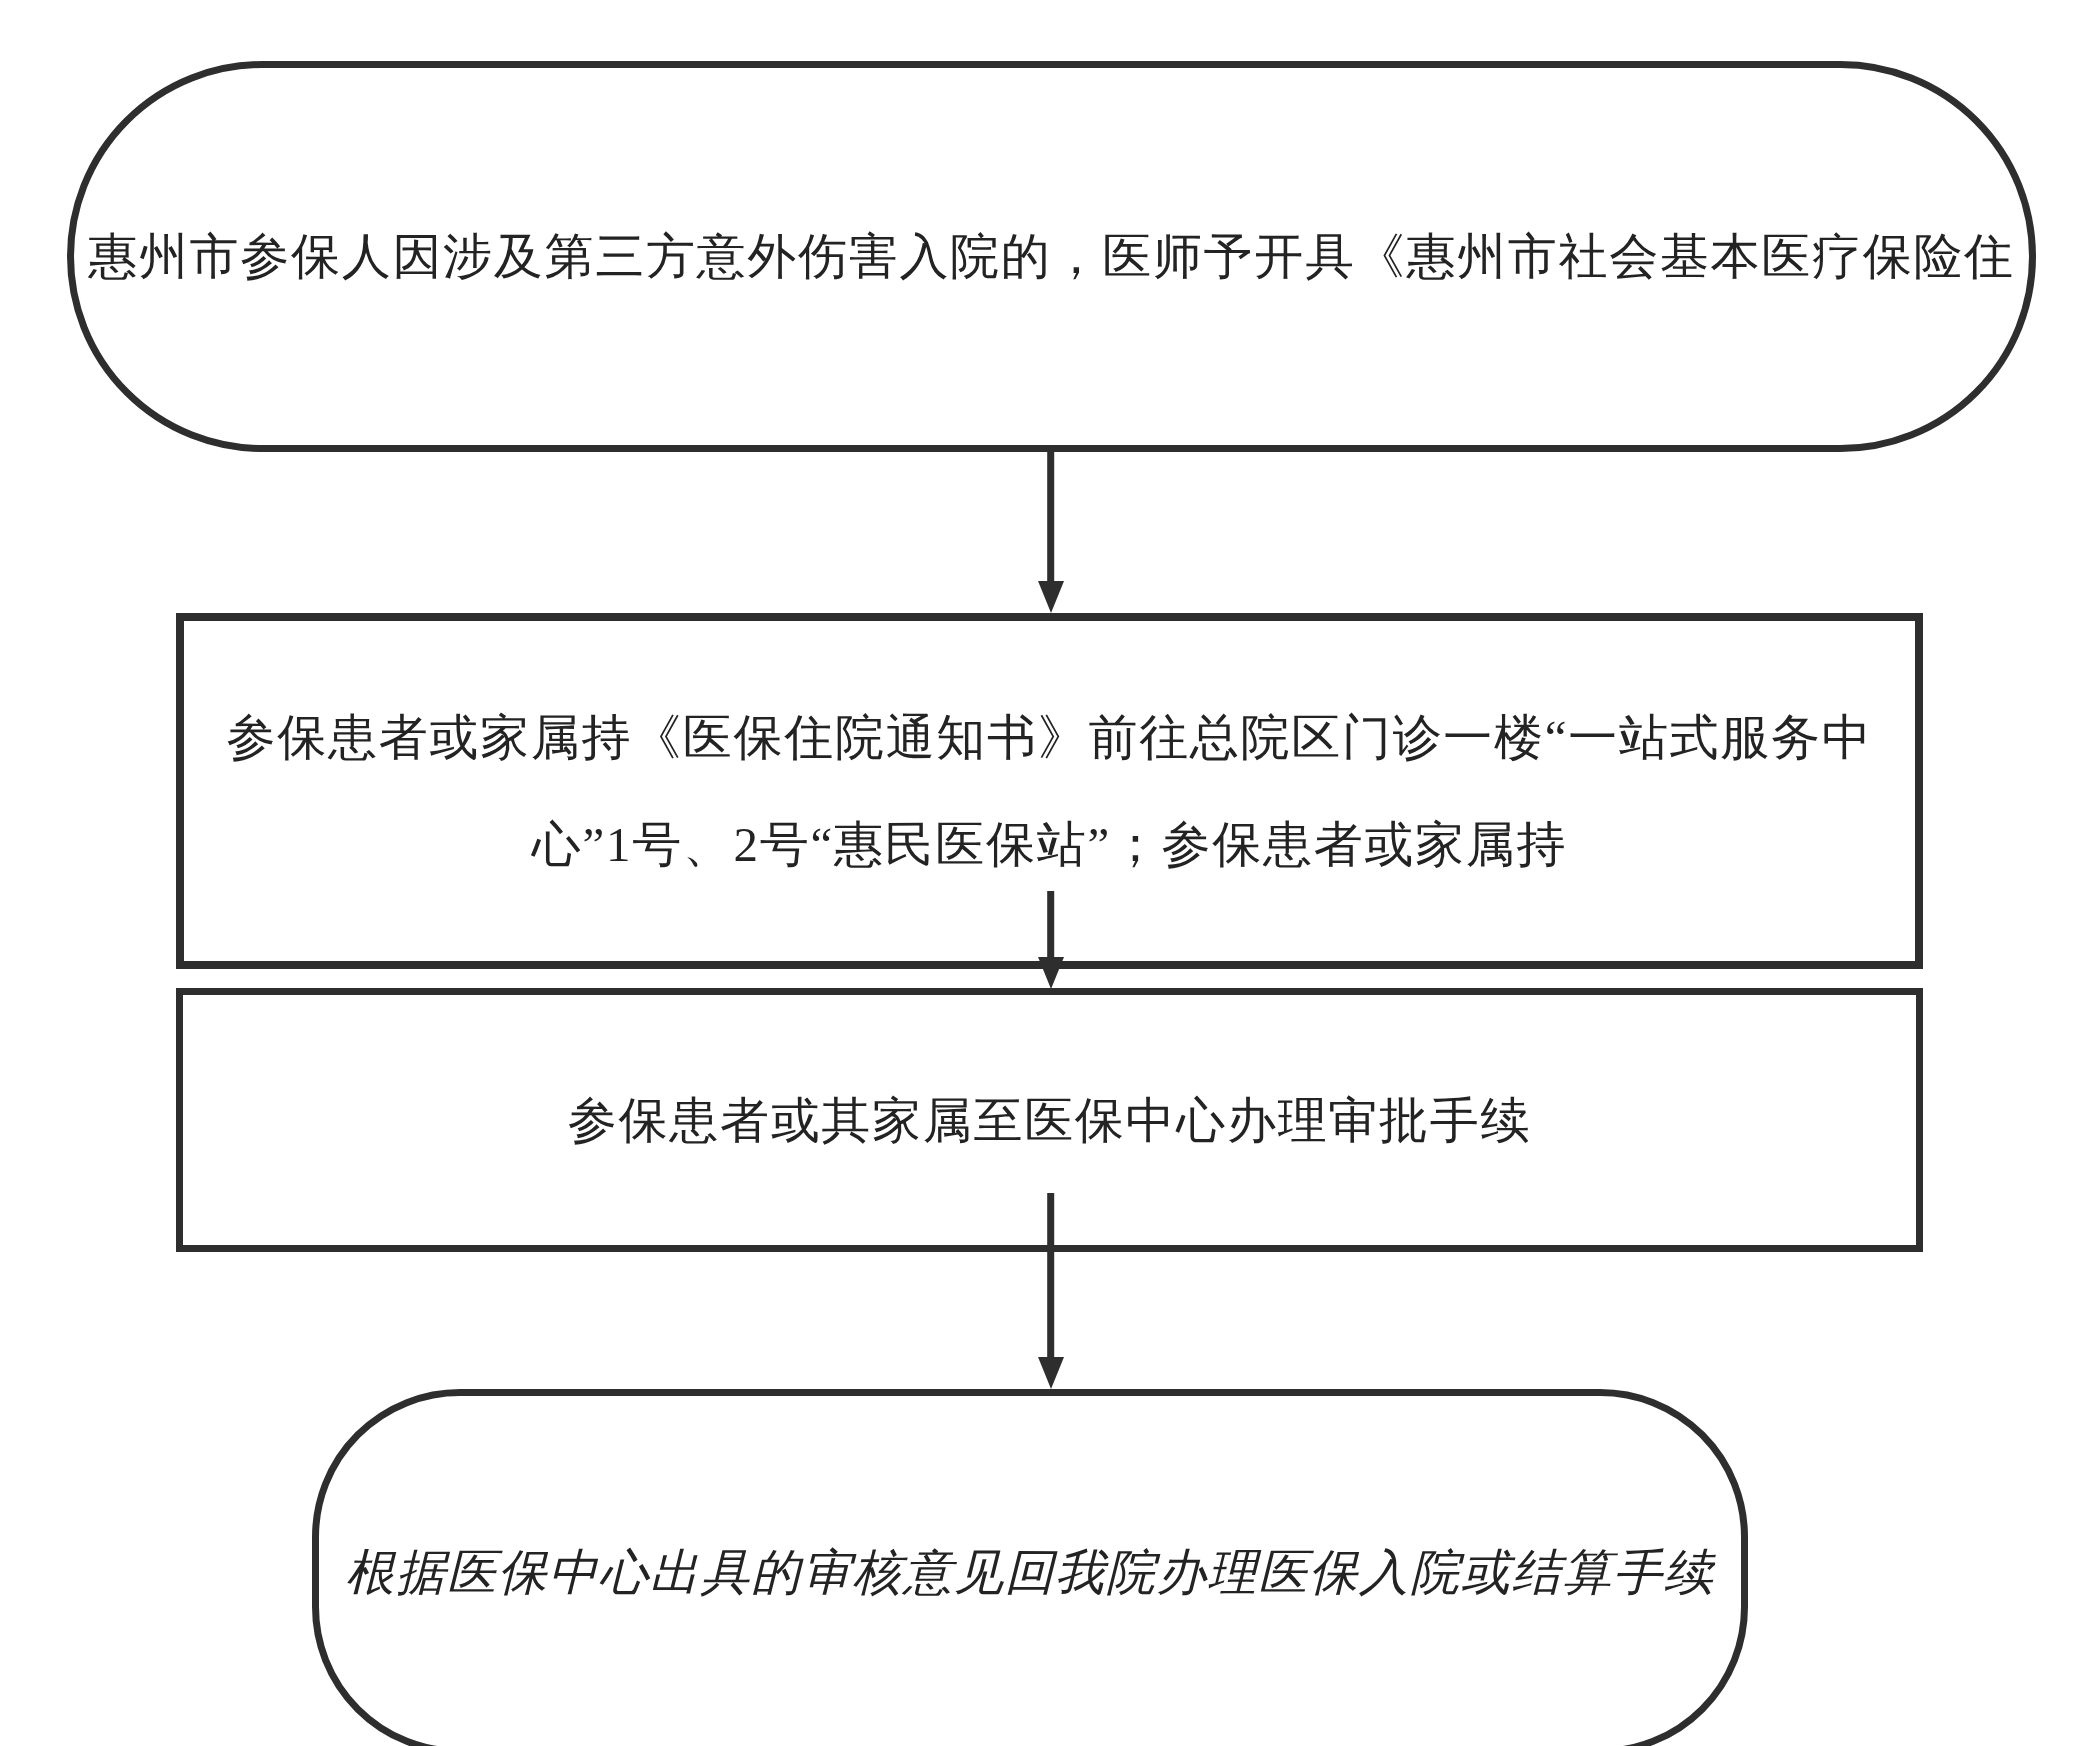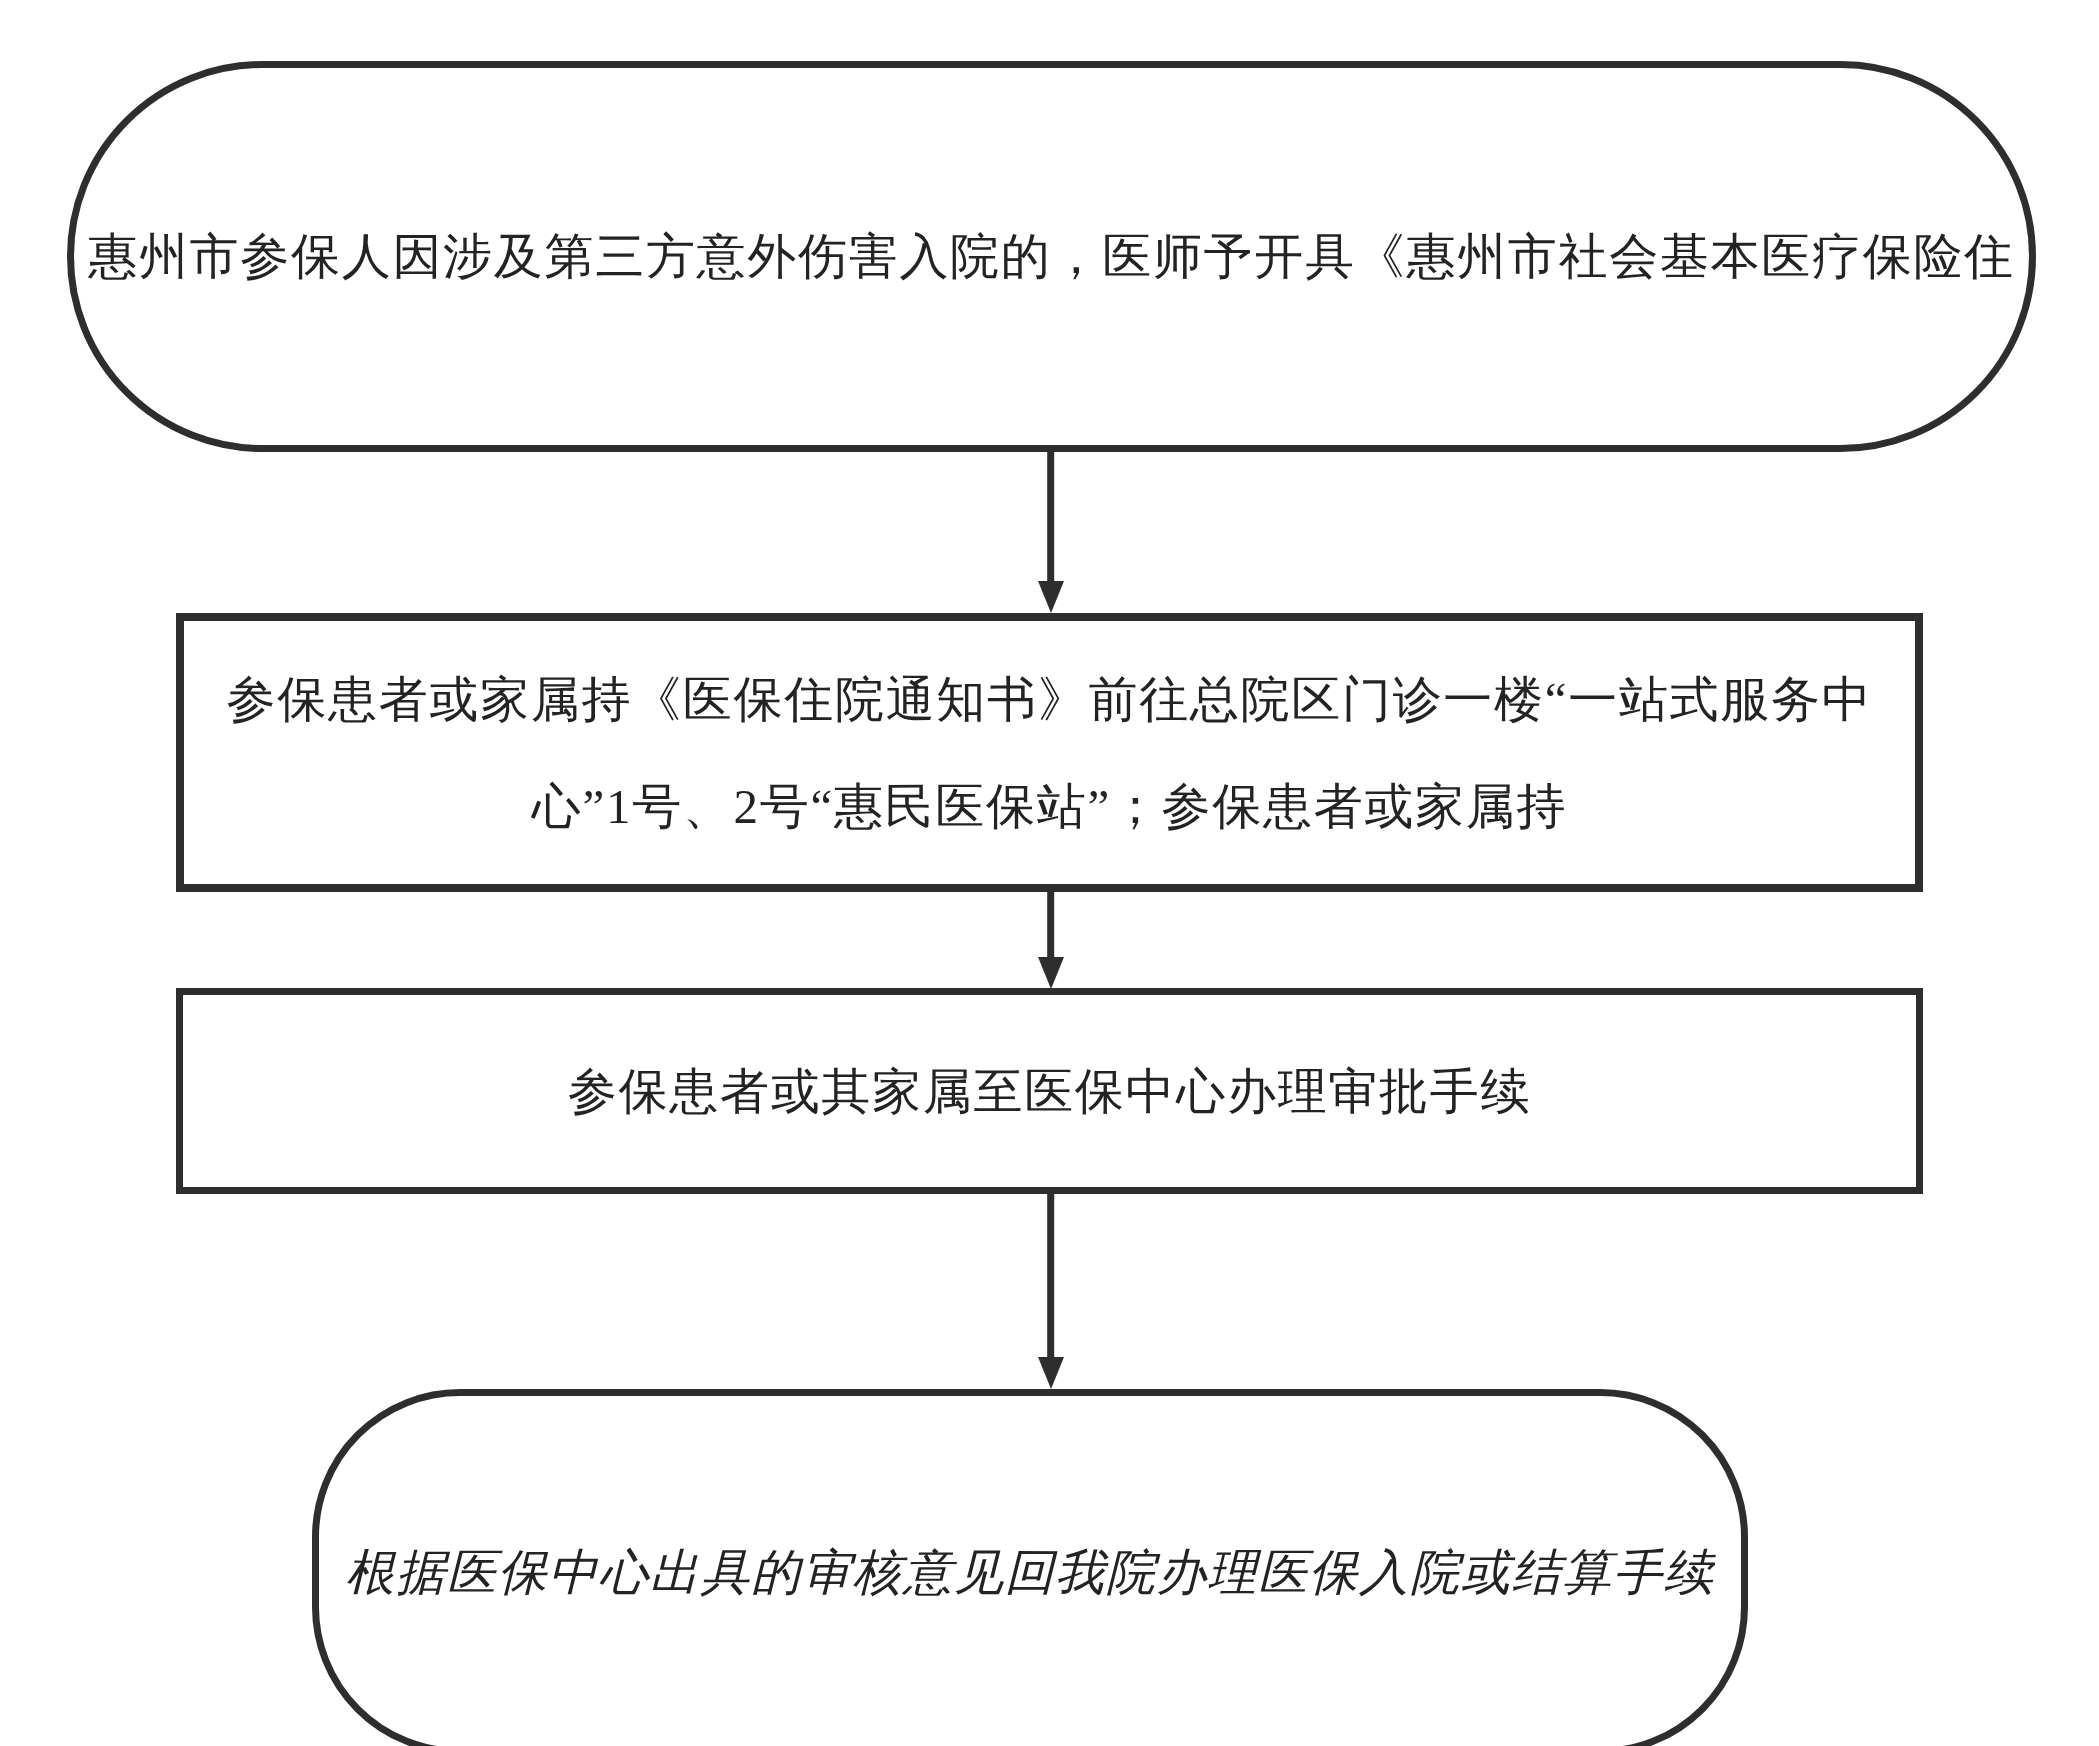--- a/index.html
+++ b/index.html
@@ -42,28 +42,28 @@
     left: 67px;
     top: 61px;
     width: 1969px;
     height: 391px;
     border-radius: 196px;
   }
   #node-process-1 {
     left: 176px;
     top: 613px;
     width: 1747px;
-    height: 279px;
+    height: 356px;
     border-width: 8.4px;
   }
   #node-process-2 {
     left: 176px;
     top: 988px;
     width: 1747px;
-    height: 206px;
+    height: 264px;
   }
   #node-end {
     left: 312px;
     top: 1389px;
     width: 1436px;
     height: 366px;
     border-radius: 148px;
     font-style: italic;
   }
   .arrow {

